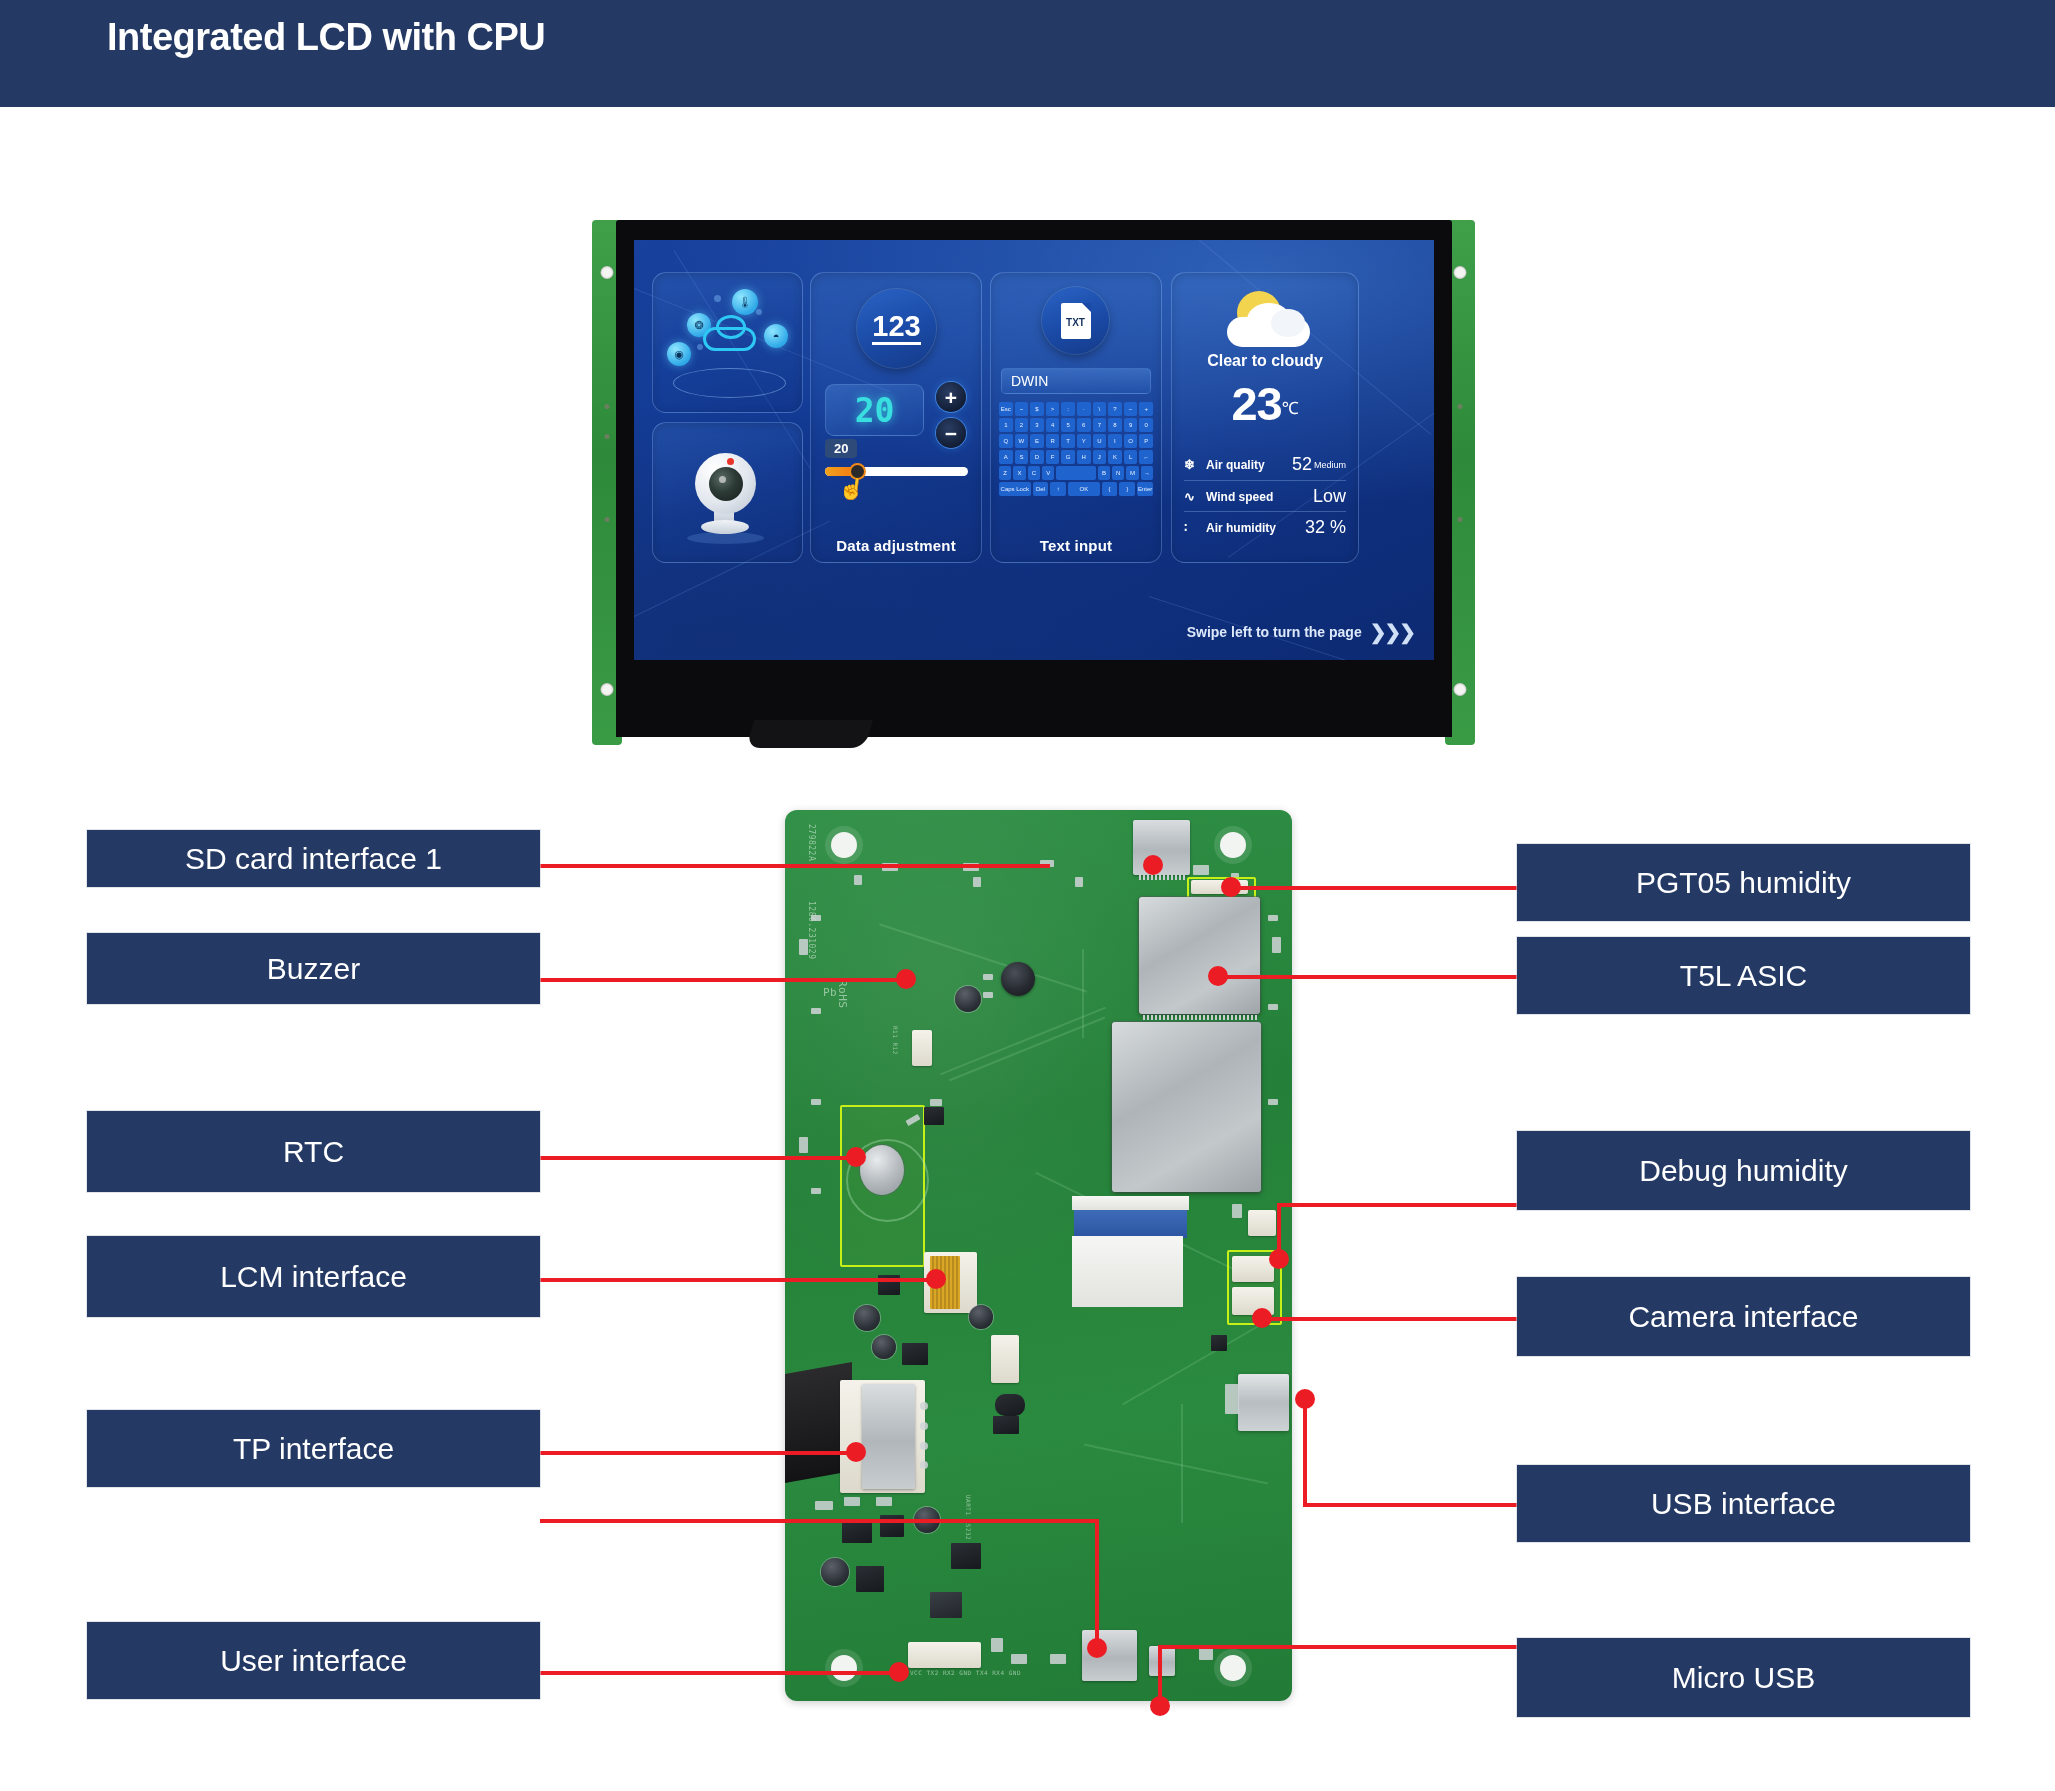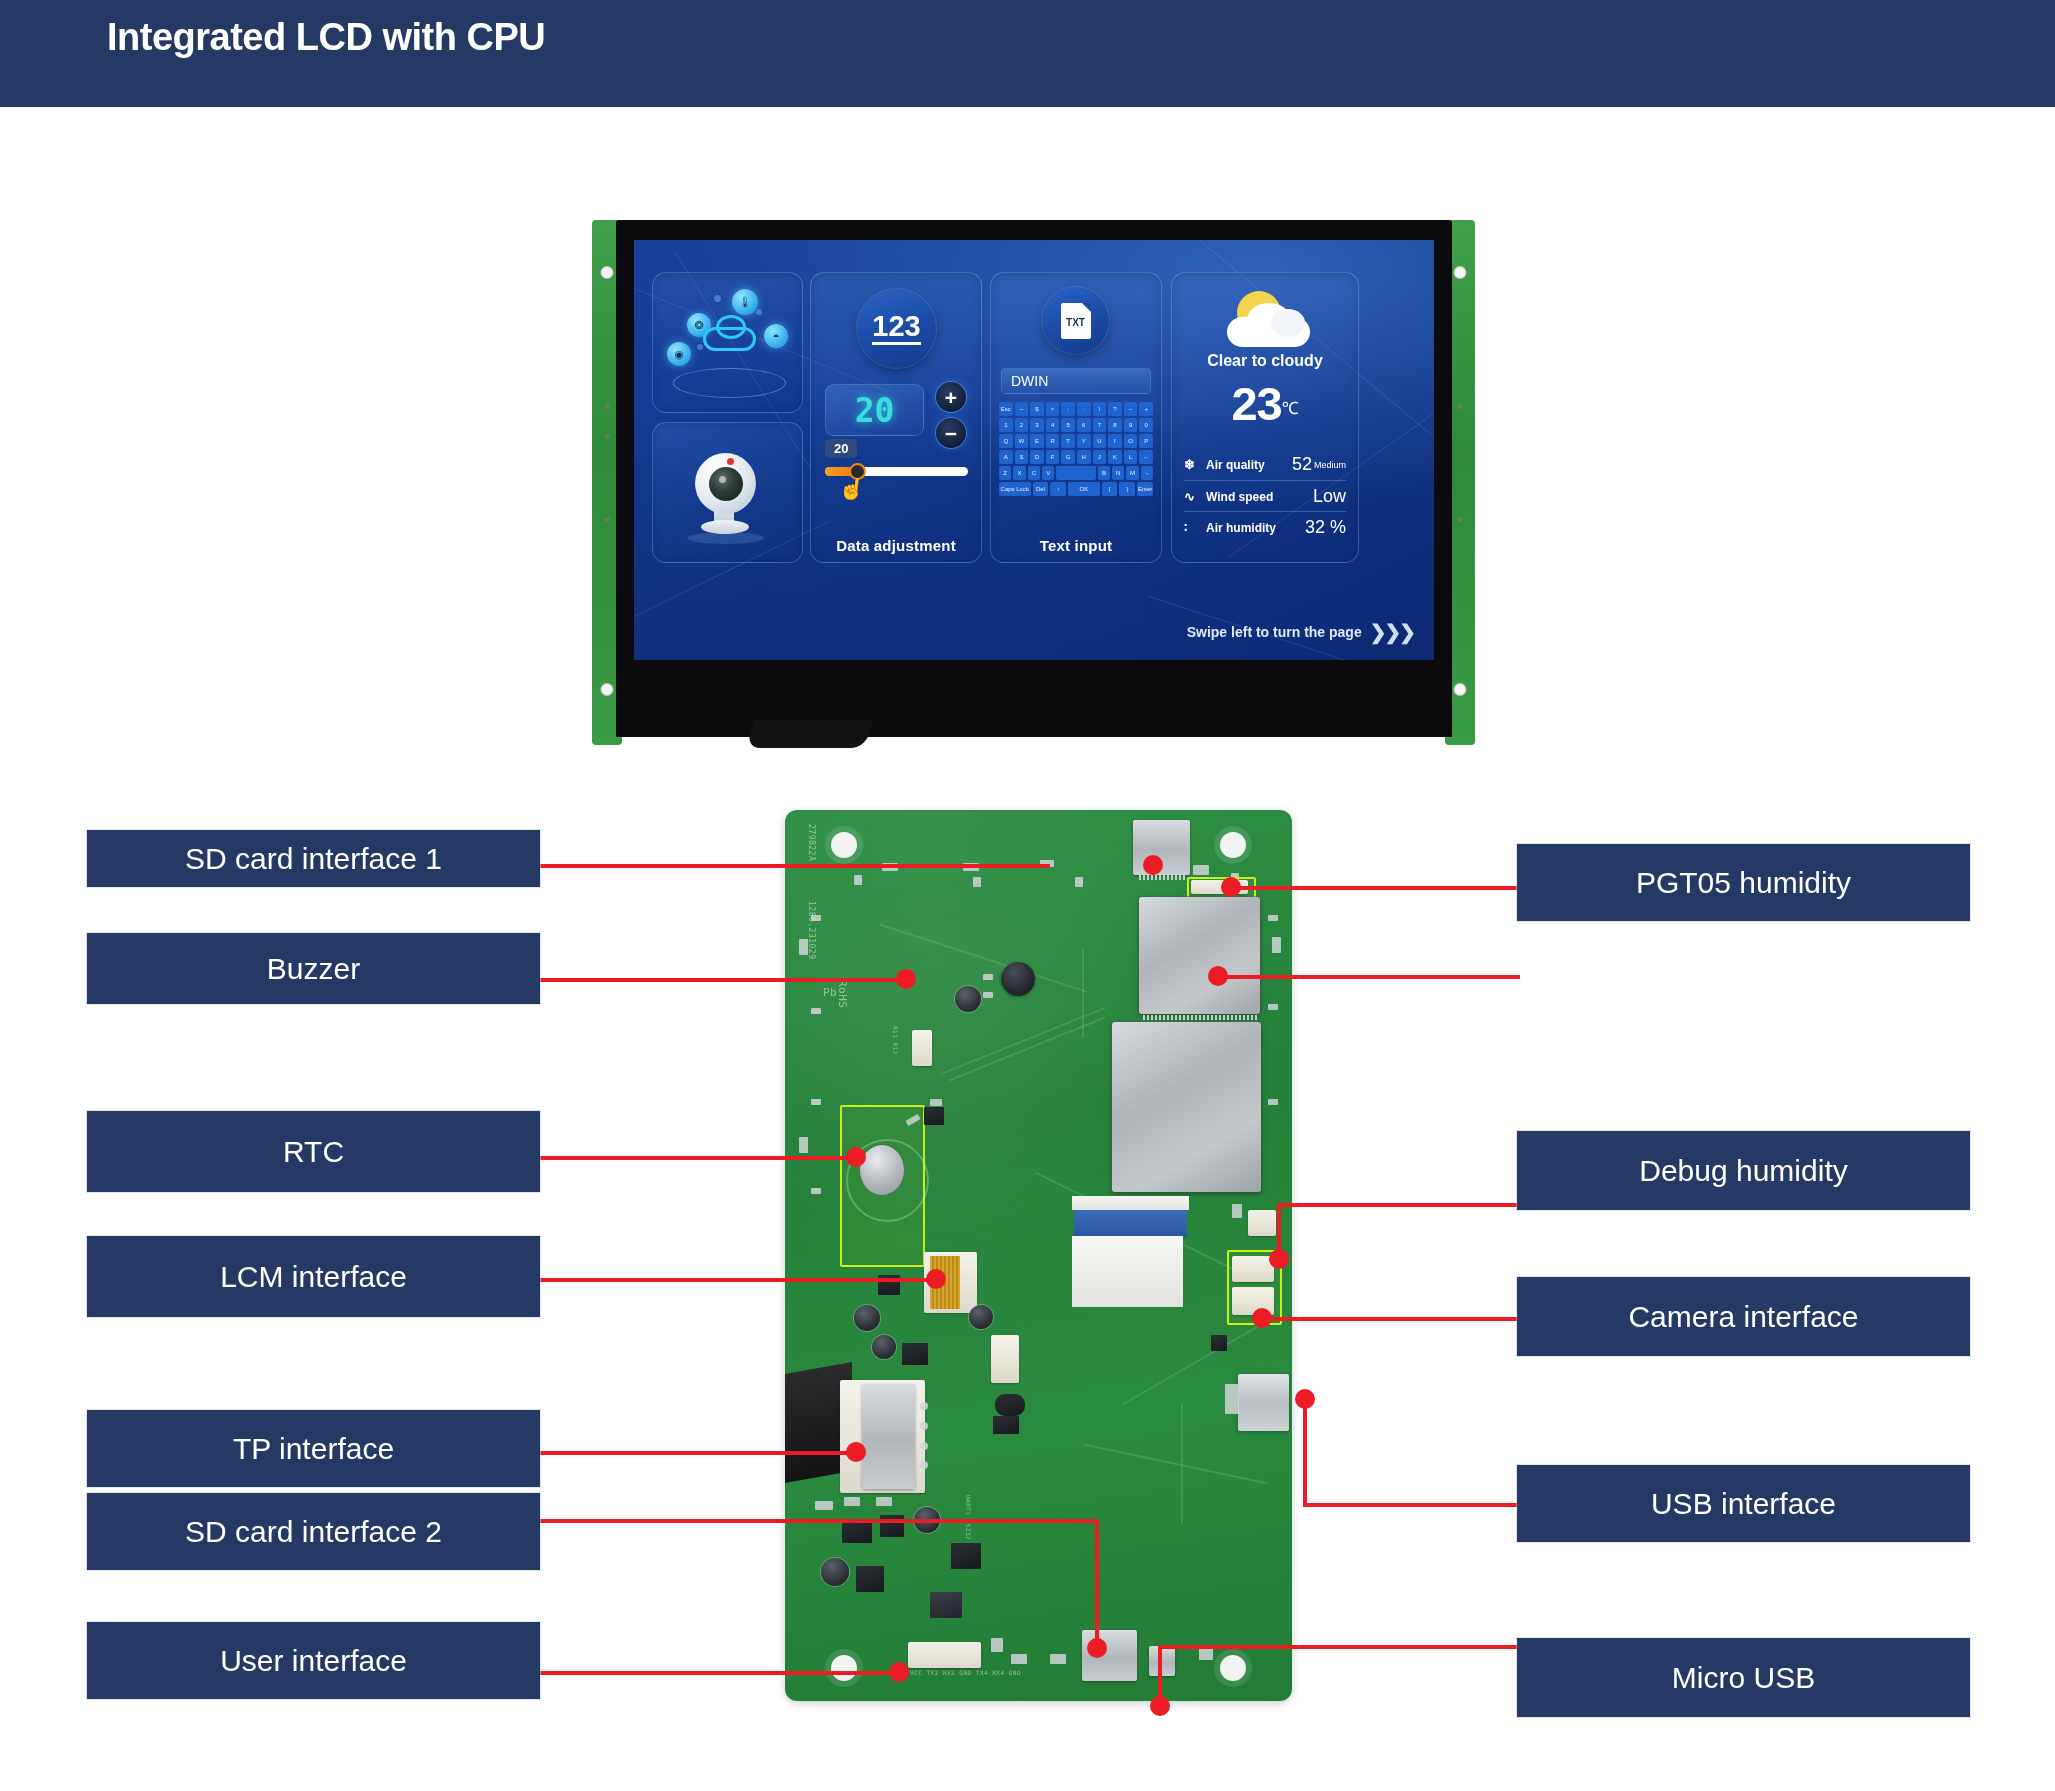--- a/index.html
+++ b/index.html
@@ -799,23 +799,23 @@
 
   <div class="leader-v" style="left:1158px;top:1645px;height:61px;"></div>
   <div class="leader" style="left:1158px;top:1645px;width:361px;"></div>
   <div class="dotmark" style="left:1150px;top:1696px;"></div>
 
   <div class="callout" style="left:87px;top:830px;width:453px;height:57px;">SD card interface 1</div>
   <div class="callout" style="left:87px;top:933px;width:453px;height:71px;">Buzzer</div>
   <div class="callout" style="left:87px;top:1111px;width:453px;height:81px;">RTC</div>
   <div class="callout" style="left:87px;top:1236px;width:453px;height:81px;">LCM interface</div>
   <div class="callout" style="left:87px;top:1410px;width:453px;height:77px;">TP interface</div>
-  <div class="callout" style="left:87px;top:1493px;width:453px;height:77px;">SD card interface 2</div>
   <div class="callout" style="left:87px;top:1622px;width:453px;height:77px;">User interface</div>
 
   <div class="callout" style="left:1517px;top:844px;width:453px;height:77px;">PGT05 humidity</div>
+  <div class="callout" style="left:1517px;top:937px;width:453px;height:77px;">T5L ASIC</div>
   <div class="callout" style="left:1517px;top:1131px;width:453px;height:79px;">Debug humidity</div>
   <div class="callout" style="left:1517px;top:1277px;width:453px;height:79px;">Camera interface</div>
   <div class="callout" style="left:1517px;top:1465px;width:453px;height:77px;">USB interface</div>
   <div class="callout" style="left:1517px;top:1604px;width:453px;height:79px;margin-top:34px;">Micro USB</div>
 
 </div>
 
 
 </body></html>

